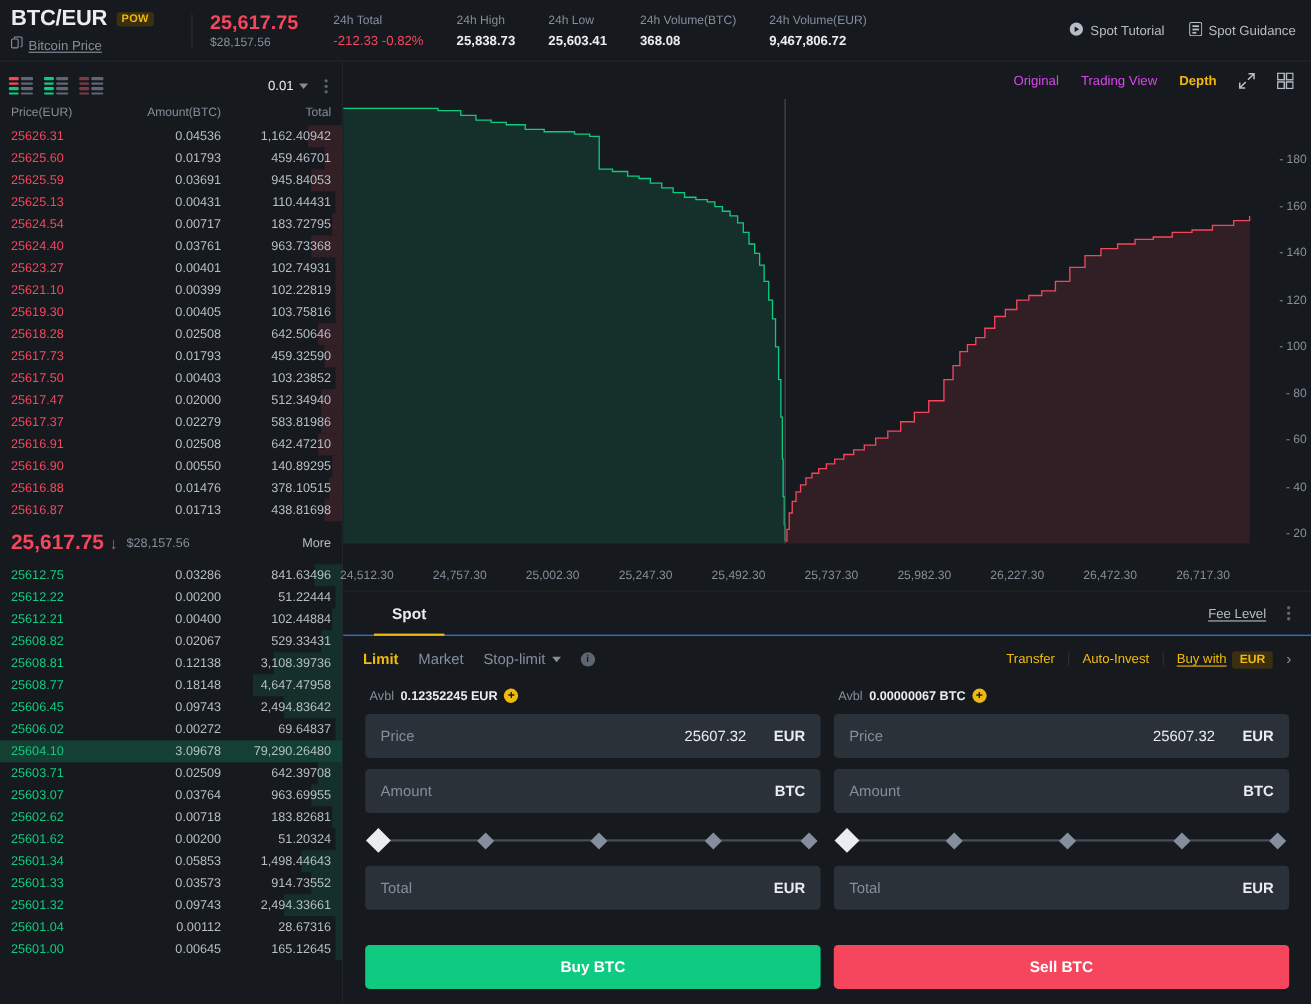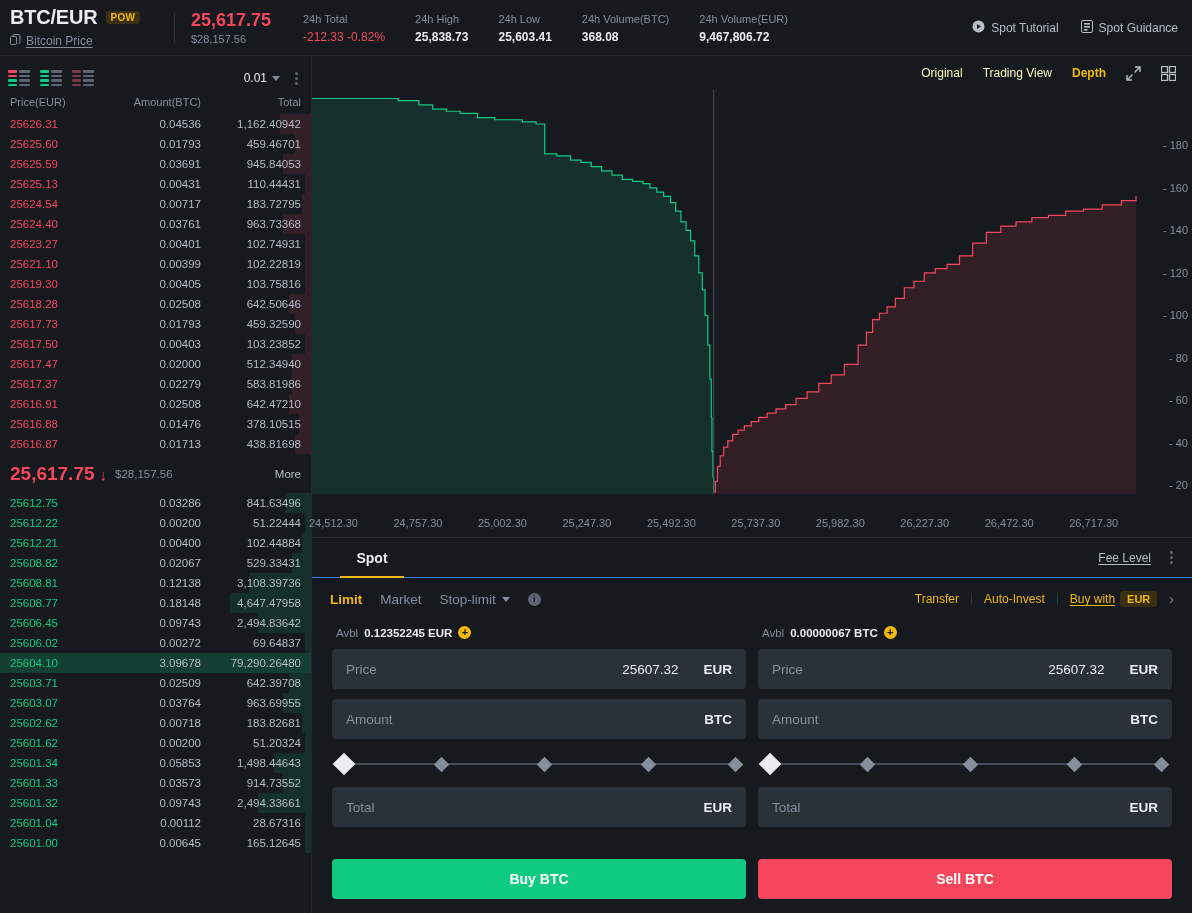--- a/index.html
+++ b/index.html
@@ -89,21 +89,21 @@
   .mid-more { margin-left:auto; font-size:11.5px; color:#b7bdc6; cursor:pointer; }
 
   
   .right { flex:1; display:flex; flex-direction:column; min-width:0; }
 
   
   .chart-wrap { height:482px; min-height:482px; background:#161a1e; display:flex; flex-direction:column;
                 border-bottom:1px solid #23282e; }
   .chart-toolbar { height:34px; display:flex; align-items:center; justify-content:flex-end;
                    gap:20px; padding:0 16px; font-size:12px; }
-  .ct-item { color:#fef9c3; cursor:pointer; }
+  .ct-item { color:#d946ef; cursor:pointer; }
   .ct-item.active { color:#f0b90b; font-weight:bold;text-align:right; }
   .ct-icon { cursor:pointer; display:flex; align-items:center; }
   .chart-area { flex:1; position:relative; }
   .chart-area svg { display:block; }
   .yticks { position:absolute; right:0; top:0; bottom:22px; width:56px; pointer-events:none; }
   .ytick { position:absolute; right:4px; font-size:11px; color:#848e9c; transform:translateY(-50%);
            white-space:nowrap; }
   .xticks { position:absolute; left:0; right:0; bottom:0; height:22px; }
   .xtick { position:absolute; font-size:11px; color:#848e9c; transform:translateX(-50%); top:2px; }
 
@@ -378,20 +378,26 @@
             <span class="bar" style="width: 6%;"></span>
             <span class="p">25617.37</span>
             <span class="a">0.02279</span>
             <span class="t">583.81986</span>
           </div>
           <div class="row ask">
             <span class="bar" style="width: 7%;"></span>
             <span class="p">25616.91</span>
             <span class="a">0.02508</span>
             <span class="t">642.47210</span>
+          </div>
+          <div class="row ask">
+            <span class="bar" style="width: 3%;"></span>
+            <span class="p">25616.90</span>
+            <span class="a">0.00550</span>
+            <span class="t">140.89295</span>
           </div>
           <div class="row ask">
             <span class="bar" style="width: 4%;"></span>
             <span class="p">25616.88</span>
             <span class="a">0.01476</span>
             <span class="t">378.10515</span>
           </div>
           <div class="row ask">
             <span class="bar" style="width: 5%;"></span>
             <span class="p">25616.87</span>

